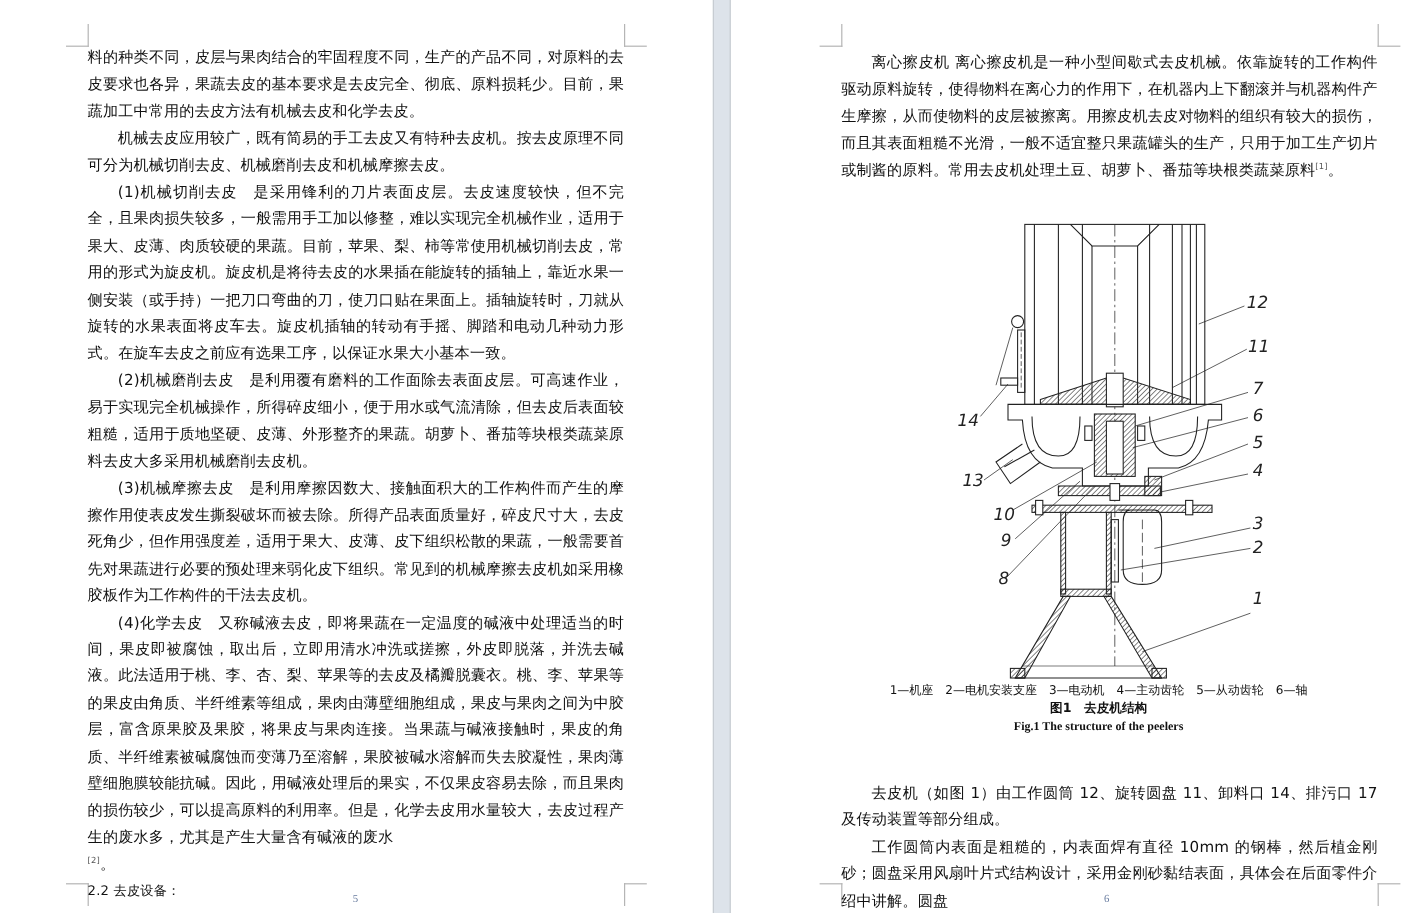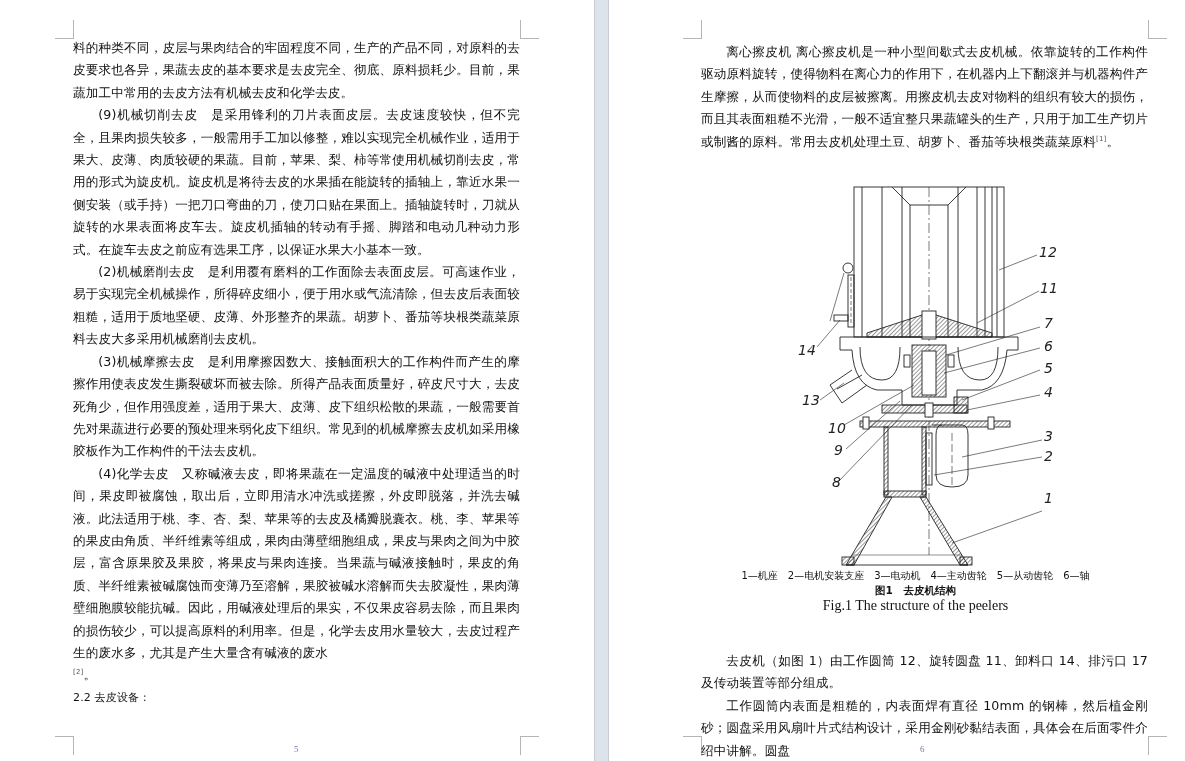--- a/index.html
+++ b/index.html
@@ -44,34 +44,35 @@
     .page-num {
       position: absolute; font-size: 9px; color: #6a7da0;
       font-family: "Liberation Serif", serif;
     }
     .figure { position: absolute; }
     .legend {
       position: absolute; text-align: center; font-size: 10px; line-height: 15px;
       font-family: "DejaVu Sans", sans-serif; color: #111;
     }
     .fig-title-cn { font-weight: bold; font-size: 10.5px; }
-    .fig-title-en { font-weight: normal; font-size: 14px; font-family: "Liberation Serif", serif; }
+    .fig-title-en { font-weight: bold; font-size: 10px; font-family: "Liberation Serif", serif; }
   </style>
 </head>
 <body>
 
 <div id="page-left" class="page">
   <div class="corner c-tl" style="left:55px; top:20px;"></div>
   <div class="corner c-tr" style="left:520px; top:20px;"></div>
   <div class="corner c-bl" style="left:55px; top:736px;"></div>
   <div class="corner c-br" style="left:520px; top:736px;"></div>
 
   <div class="body-text" style="left:73px; top:37px; width:447px;">
     <p>料的种类不同，皮层与果肉结合的牢固程度不同，生产的产品不同，对原料的去皮要求也各异，果蔬去皮的基本要求是去皮完全、彻底、原料损耗少。目前，果蔬加工中常用的去皮方法有机械去皮和化学去皮。</p>
-    <p class="indent">(9)机械切削去皮　是采用锋利的刀片表面皮层。去皮速度较快，但不完全，且果肉损失较多，一般需用手工加以修整，难以实现完全机械作业，适用于果大、皮薄、肉质较硬的果蔬。目前，苹果、梨、柿等常使用机械切削去皮，常用的形式为旋皮机。旋皮机是将待去皮的水果插在能旋转的插轴上，靠近水果一侧安装（或手持）一把刀口弯曲的刀，使刀口贴在果面上。插轴旋转时，刀就从旋转的水果表面将皮车去。旋皮机插轴的转动有手摇、脚踏和电动几种动力形式。在旋车去皮之前应有选果工序，以保证水果大小基本一致。</p>
+    <p class="indent">机械去皮应用较广，既有简易的手工去皮又有特种去皮机。按去皮原理不同可分为机械切削去皮、机械磨削去皮和机械摩擦去皮。</p>
+    <p class="indent">(1)机械切削去皮　是采用锋利的刀片表面皮层。去皮速度较快，但不完全，且果肉损失较多，一般需用手工加以修整，难以实现完全机械作业，适用于果大、皮薄、肉质较硬的果蔬。目前，苹果、梨、柿等常使用机械切削去皮，常用的形式为旋皮机。旋皮机是将待去皮的水果插在能旋转的插轴上，靠近水果一侧安装（或手持）一把刀口弯曲的刀，使刀口贴在果面上。插轴旋转时，刀就从旋转的水果表面将皮车去。旋皮机插轴的转动有手摇、脚踏和电动几种动力形式。在旋车去皮之前应有选果工序，以保证水果大小基本一致。</p>
     <p class="indent">(2)机械磨削去皮　是利用覆有磨料的工作面除去表面皮层。可高速作业，易于实现完全机械操作，所得碎皮细小，便于用水或气流清除，但去皮后表面较粗糙，适用于质地坚硬、皮薄、外形整齐的果蔬。胡萝卜、番茄等块根类蔬菜原料去皮大多采用机械磨削去皮机。</p>
     <p class="indent">(3)机械摩擦去皮　是利用摩擦因数大、接触面积大的工作构件而产生的摩擦作用使表皮发生撕裂破坏而被去除。所得产品表面质量好，碎皮尺寸大，去皮死角少，但作用强度差，适用于果大、皮薄、皮下组织松散的果蔬，一般需要首先对果蔬进行必要的预处理来弱化皮下组织。常见到的机械摩擦去皮机如采用橡胶板作为工作构件的干法去皮机。</p>
     <p class="indent"><span>(4)化学去皮　又称碱液去皮，即将果蔬在一定温度的碱液中处理适当的时间，果皮即被腐蚀，取出后，立即用清水冲洗或搓擦，外皮即脱落，并洗去碱液。此法适用于桃、李、杏、梨、苹果等的去皮及橘瓣脱囊衣。桃、李、苹果等的果皮由角质、半纤维素等组成，果肉由薄壁细胞组成，果皮与果肉之间为中胶层，富含原果胶及果胶，将果皮与果肉连接。当果蔬与碱液接触时，果皮的角质、半纤维素被碱腐蚀而变薄乃至溶解，果胶被碱水溶解而失去胶凝性，果肉薄壁细胞膜较能抗碱。因此，用碱液处理后的果实，不仅果皮容易去除，而且果肉的损伤较少，可以提高原料的利用率。但是，化学去皮用水量较大，去皮过程产生的废水多，尤其是产生大量含有碱液的废水</span><br><span class="sup">[2]</span><span>。</span></p>
     <p class="heading">2.2 去皮设备：</p>
   </div>
 
   <div class="page-num" style="left:294px; top:744px;">5</div>
 </div>
 
 <div class="page-gap"></div>

